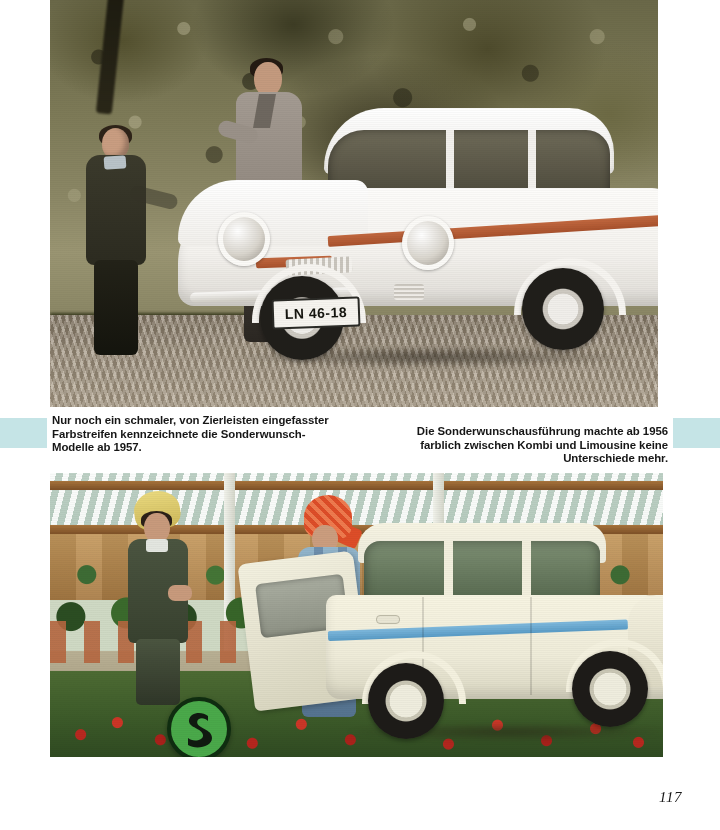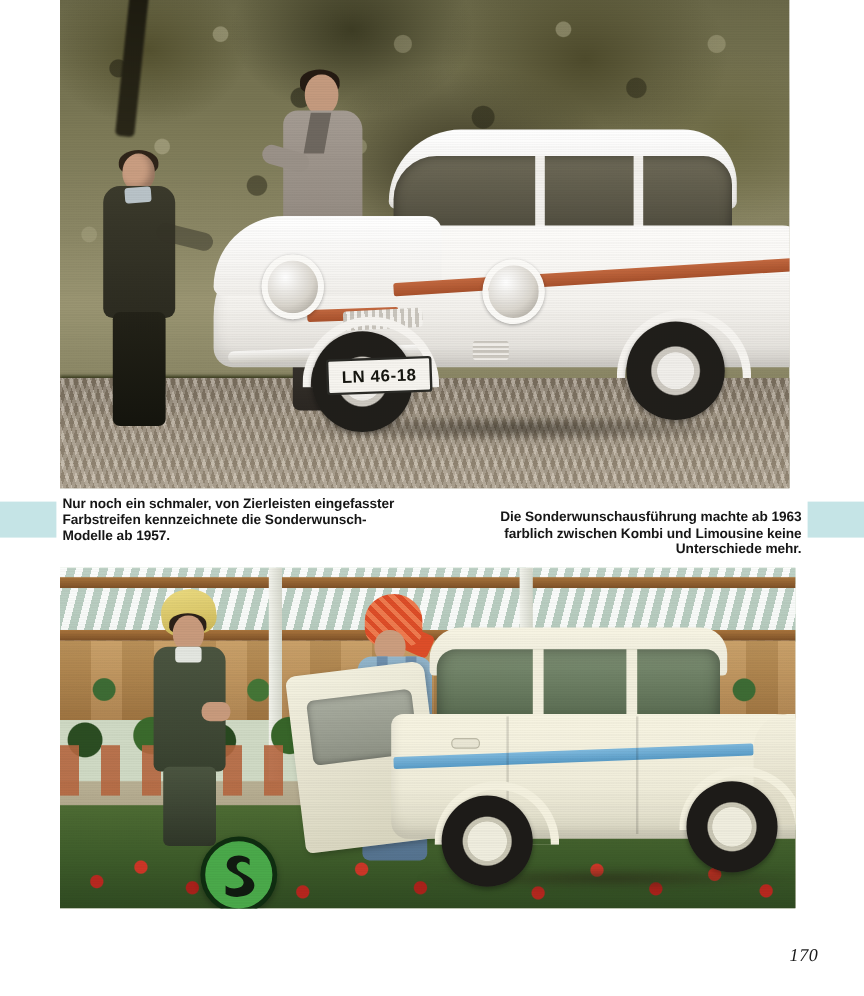--- a/index.html
+++ b/index.html
@@ -557,21 +557,21 @@
       <div class="plate">LN 46-18</div>
     </div>
     <div class="grain"></div>
   </figure>
 
   <div class="swatch" id="swatch-left"></div>
   <div class="swatch" id="swatch-right"></div>
 
   <div class="caption" id="caption-left">Nur noch ein schmaler, von Zierleisten eingefasster Farbstreifen kennzeichnete die Sonderwunsch-Modelle ab 1957.</div>
 
-  <div class="caption" id="caption-right">Die Sonderwunschausführung machte ab 1963 farblich zwischen Kombi und Limousine keine Unterschiede mehr.</div>
+  <div class="caption" id="caption-right">Die Sonderwunschausführung machte ab 1956 farblich zwischen Kombi und Limousine keine Unterschiede mehr.</div>
 
   <figure class="photo" id="photo-bottom" style="margin:0">
     <div class="b-bg"></div>
     <div class="b-roofglass"></div>
     <div class="b-beam b1"></div>
     <div class="b-beam b2"></div>
     <div class="b-wall"></div>
     <div class="b-shelfplants"></div>
     <div class="b-post p1"></div>
     <div class="b-post p2"></div>
@@ -623,15 +623,15 @@
     <div class="b-logo">
       <svg viewBox="0 0 34 40" aria-hidden="true">
         <path d="M26 7 C20 2, 8 3, 7 11 C6 19, 20 19, 21 26 C21.6 32, 10 33, 6 29
                  L6 36 C14 41, 30 38, 30 29 C30 20, 16 20, 15.2 13.6 C14.7 8.6, 22 7.5, 26 12 Z" fill="#101a10"></path>
       </svg>
     </div>
 
     <div class="grain"></div>
   </figure>
 
-  <div id="page-number">170</div>
+  <div id="page-number">117</div>
 
 </div>
 
 </body></html>

